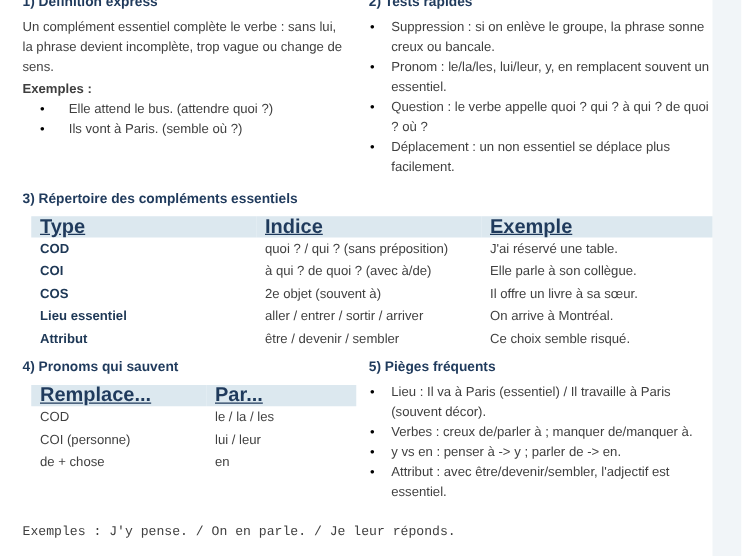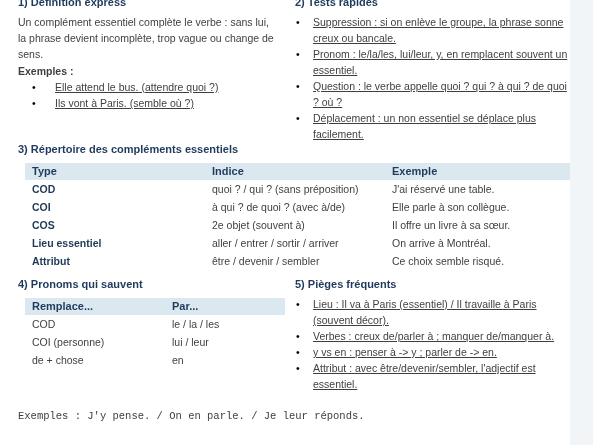--- a/index.html
+++ b/index.html
@@ -22,32 +22,32 @@
   .row { display:flex; }
   .row1 { margin-top:-5px; }
   .row2 { margin-top:7px; }
   .col-left  { width:264px; margin-right:13px; flex:none; }
   .col-right { width:275px; flex:none; }
 
   .body-par { margin:4px 0 0 0; line-height:16px; width:262px; }
   .examples-label { font-weight:700; line-height:16px; margin-top:1px; color:#3f3f3f; }
 
   ul.bullets { list-style:none; margin:0; padding:0; }
-  ul.bullets li { position:relative; padding-left:37px; line-height:16px;text-decoration:underline; }
+  ul.bullets li { position:relative; padding-left:37px; line-height:16px; }
   ul.bullets li::before { content:"\2022"; position:absolute; left:14px; color:#000; }
   .col-right ul.bullets { margin-top:4px; }
   .col-right ul.bullets li { padding-left:18px; }
   .col-right ul.bullets li::before { left:1px; }
 
-  .sec3-title { margin-top:0; }
+  .sec3-title { margin-top:10px; }
 
   table.tbl { border-collapse:collapse; table-layout:fixed; margin:6px 0 0 7px; }
   .tbl th {
     background:#dce8ef; color:#1f3a5c; font-weight:700; text-align:left;
-    padding:2px 7px; font-size:11px; line-height:13px;
+    padding:2px 7px; font-size:16px; line-height:13px;text-decoration:underline;
   }
   .tbl td { padding:3px 7px; line-height:12px; vertical-align:top; }
   .tbl td.key { font-weight:700; color:#1e3856; }
 
   .tbl3 { width:545px; }
   .tbl3 col:nth-child(1){width:180px;} .tbl3 col:nth-child(2){width:180px;} .tbl3 col:nth-child(3){width:185px;}
 
   .tbl4 { width:260px; margin-top:5px; }
   .tbl4 col:nth-child(1){width:140px;} .tbl4 col:nth-child(2){width:120px;}
 

